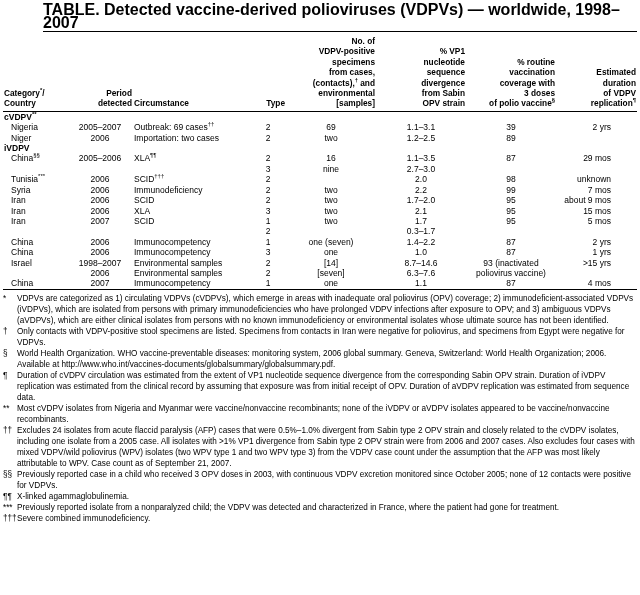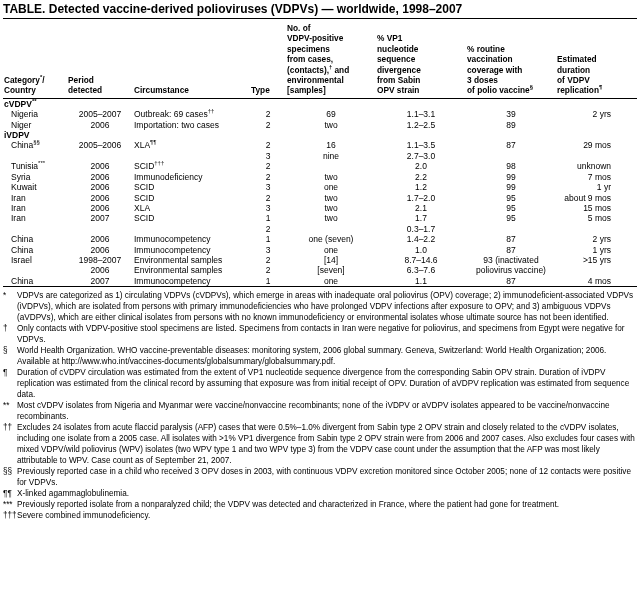--- a/index.html
+++ b/index.html
@@ -5,40 +5,40 @@
   html, body { margin: 0; padding: 0; background: #ffffff; }
   body {
     width: 640px; height: 595px; overflow: hidden;
     font-family: "Liberation Sans", "DejaVu Sans", sans-serif;
     color: #000;
     -webkit-font-smoothing: antialiased;
   }
   .page { padding: 3px 3px 0 3px; }
 
   .title {
-    font-size: 12px; font-weight: bold; line-height: 13px;
-    padding-bottom: 2px; border-bottom: 1px solid #000;
+    font-size: 16px; font-weight: bold; line-height: 13px;
+    padding-bottom: 2px; border-bottom: 1px solid #000; margin-left: 40px;
   }
 
   table {
     table-layout: fixed; border-collapse: collapse;
     width: 634px; margin-top: 1px; border-bottom: 1px solid #000;
   }
   col.c-country      { width: 64px; }
   col.c-period       { width: 66px; }
   col.c-circumstance { width: 117px; }
   col.c-type         { width: 36px; }
   col.c-specimens    { width: 90px; }
   col.c-divergence   { width: 90px; }
   col.c-coverage     { width: 90px; }
   col.c-duration     { width: 81px; }
 
   th {
     font-size: 8.3px; font-weight: bold; line-height: 10.4px;
-    vertical-align: bottom; text-align: left;
+    vertical-align: bottom; text-align: right;
     padding: 3px 1px 2px 1px; border-bottom: 1px solid #000;
   }
   th.c-country, th.c-circumstance { text-align: left; }
 
   td {
     font-size: 8.5px; line-height: 10.4px; vertical-align: top;
     padding: 0 1px; white-space: nowrap; overflow: visible;
   }
   td.c-country { text-align: left; padding-left: 8px; }
   td.c-circumstance { text-align: left; }
@@ -143,30 +143,20 @@
           <td class="c-country">Syria</td>
           <td class="c-period">2006</td>
           <td class="c-circumstance">Immunodeficiency</td>
           <td class="c-type">2</td>
           <td class="c-specimens">two</td>
           <td class="c-divergence">2.2</td>
           <td class="c-coverage">99</td>
           <td class="c-duration">7 mos</td>
         </tr>
         <tr>
-          <td class="c-country">Kuwait</td>
-          <td class="c-period">2006</td>
-          <td class="c-circumstance">SCID</td>
-          <td class="c-type">3</td>
-          <td class="c-specimens">one</td>
-          <td class="c-divergence">1.2</td>
-          <td class="c-coverage">99</td>
-          <td class="c-duration">1 yr</td>
-        </tr>
-        <tr>
           <td class="c-country">Iran</td>
           <td class="c-period">2006</td>
           <td class="c-circumstance">SCID</td>
           <td class="c-type">2</td>
           <td class="c-specimens">two</td>
           <td class="c-divergence">1.7–2.0</td>
           <td class="c-coverage">95</td>
           <td class="c-duration">about 9 mos</td>
         </tr>
         <tr>

